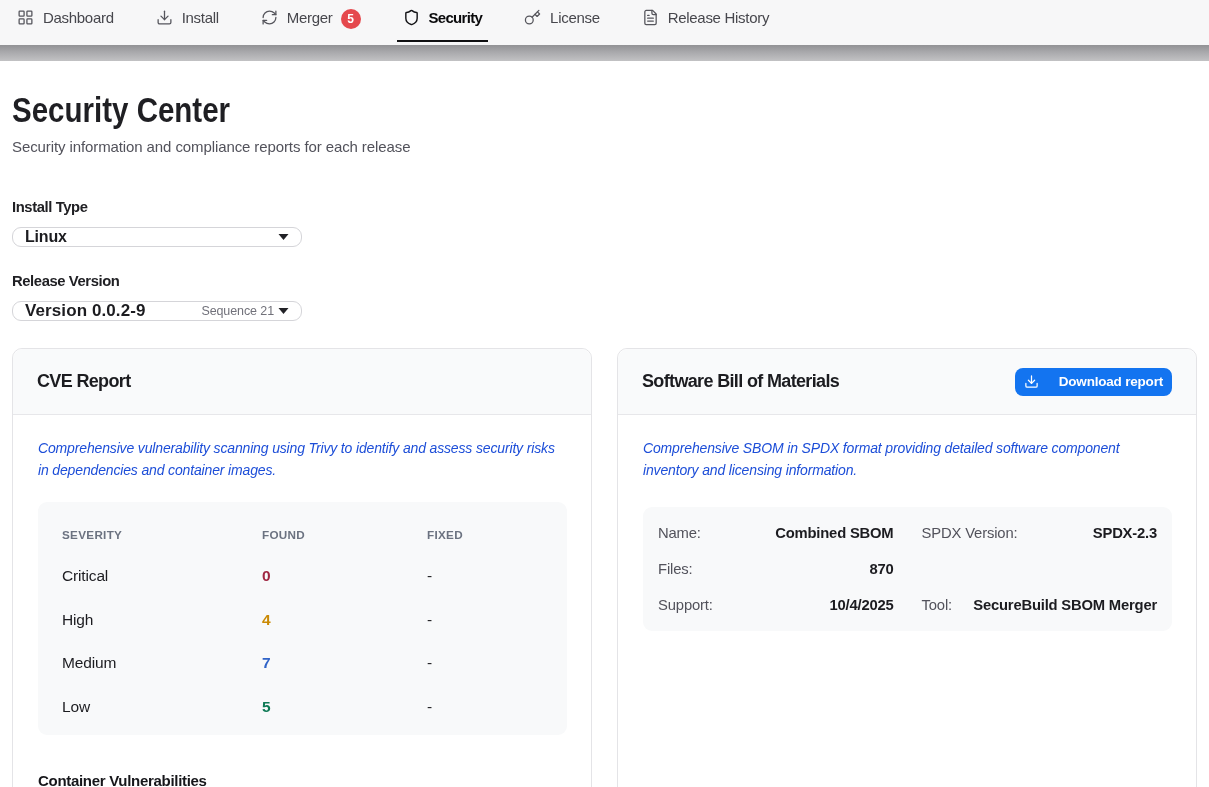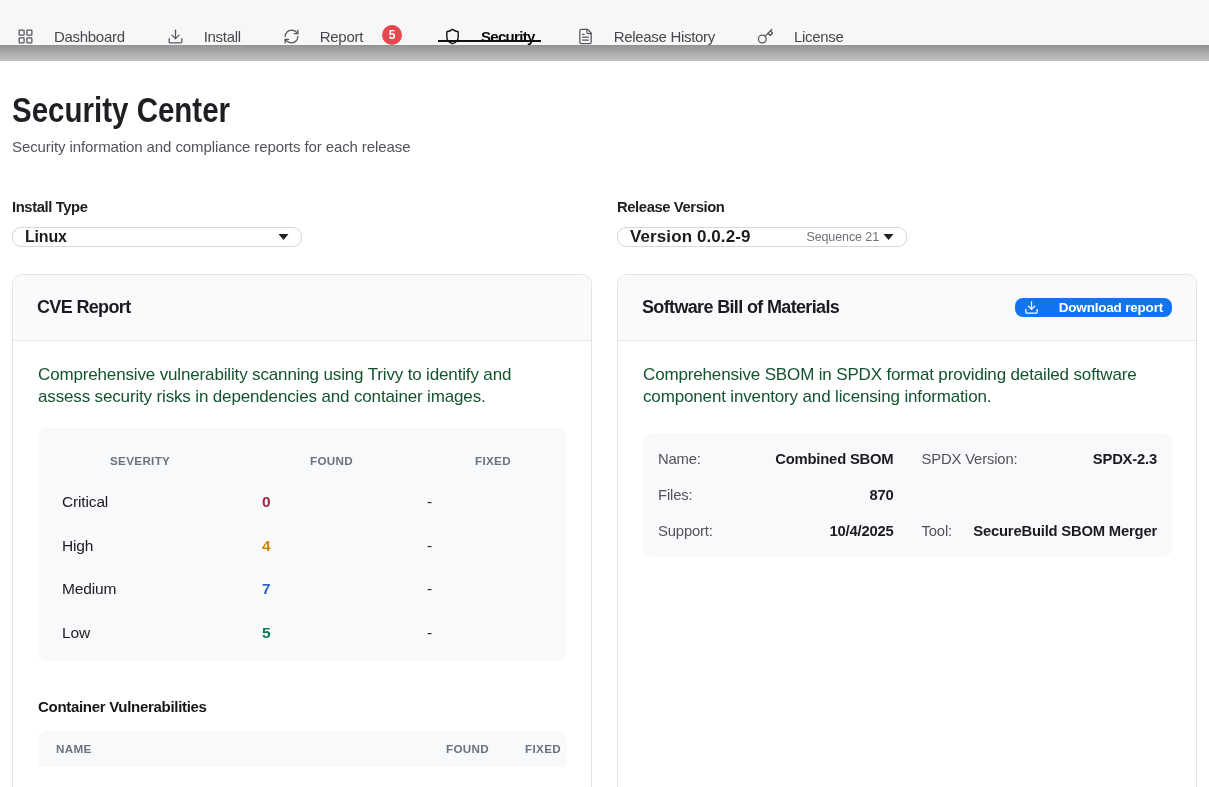--- a/index.html
+++ b/index.html
@@ -1,77 +1,77 @@
 <!DOCTYPE html>
 <html><head>
 <meta charset="utf-8">
 <style>
   * { margin:0; padding:0; box-sizing:border-box; }
   html,body { width:1209px; height:787px; overflow:hidden; background:#fff;
     font-family:"Liberation Sans", sans-serif; color:#18181b; }
 
   
   .nav { height:45px; background:#f7f7f8; display:flex; align-items:stretch; padding-left:11px; }
-  .nav-item { position:relative; display:flex; align-items:flex-end; gap:20px; padding:0 6px;
+  .nav-item { position:relative; display:flex; align-items:flex-start; gap:9px; padding:9px 6px;
     margin-right:30px; font-size:15px; letter-spacing:-0.3px; color:#47474d; cursor:pointer; }
   .nav-item svg { width:17px; height:17px; stroke:#55555c; stroke-width:1.8; fill:none;
     stroke-linecap:round; stroke-linejoin:round; display:block; }
   .nav-item.active { color:#0a0a0c; font-weight:700; letter-spacing:-0.7px; }
   .nav-item.active svg { stroke:#131316; stroke-width:2; }
   .nav-item.active::after { content:""; position:absolute; left:0; right:0; bottom:3px; height:2.5px; background:#101012; }
   .nav-badge { display:inline-flex; align-items:center; justify-content:center; min-width:20px; height:20px;
     border-radius:10px; background:#e5484d; color:#fff; font-size:12px; font-weight:700; letter-spacing:0;
     margin-left:-1px; }
 
   
   .scroll-band { height:16px; background:linear-gradient(to bottom,#929295 0%,#a9a9ac 45%,#c2c2c4 100%); }
 
   
   .content { padding:0 12px; }
   .page-title { margin-top:31px; font-size:35px; line-height:35px; font-weight:700; color:#1f1f23;
     width:max-content; transform:scaleX(0.843); transform-origin:0 50%; }
   .page-subtitle { margin-top:10px; font-size:15px; letter-spacing:-0.1px; color:#52525b; line-height:20px; }
 
-  .filters { display:grid; grid-template-columns:1fr 1fr; gap:25px; margin-top:41px; }
+  .filters { display:grid; grid-template-columns:1fr; gap:25px; margin-top:41px; }
   .filter-label { font-size:14.8px; font-weight:700; letter-spacing:-0.4px; color:#202024; line-height:18px; }
   .select { margin-top:11px; width:290px; height:20px; background:#fff; border:1px solid #d5d5d9;
     border-radius:9px; display:flex; align-items:center; padding:0 12px; cursor:pointer; }
   .select .sel-value { font-size:16px; font-weight:700; letter-spacing:-0.2px; color:#1c1c20; }
   .sel-value.version { font-size:17px; letter-spacing:0.1px; }
   .select .caret { margin-left:auto; }
   .caret svg { display:block; width:11px; height:6px; fill:#212126; }
   .select .sel-meta { margin-left:auto; font-size:12.5px; color:#71717a; letter-spacing:-0.1px; }
   .select .sel-meta + .caret { margin-left:4px; }
 
   
   .cards { display:grid; grid-template-columns:1fr 1fr; gap:25px; margin-top:27px; }
   .card { border:1px solid #e4e4e7; border-radius:10px; background:#fff; height:560px; }
   .card-header { height:66px; background:#f9fafb; border-bottom:1px solid #e7e7ea;
     border-radius:10px 10px 0 0; display:flex; align-items:center; padding:0 24px; }
   .card-title { font-size:18px; font-weight:700; letter-spacing:-0.65px; color:#1c1c20; }
   .card-body { padding:23px 24px 0 25px; }
 
-  .card-desc { font-size:17px; line-height:21.5px; letter-spacing:-0.15px; color:#14532d; }
+  .card-desc { font-size:14px; line-height:21.5px; letter-spacing:-0.15px; color:#1d4ed8;font-style:italic; }
 
   
   .sev-box { margin-top:21px; background:#f8f9fa; border-radius:9px; padding:12px 24px 6px 24px; }
   .sev-row { display:grid; grid-template-columns:200px 165px 1fr; align-items:center; height:43.7px; }
-  .sev-row.head { height:40px;margin-left:48px; }
+  .sev-row.head { height:40px; }
   .th { font-size:11.7px; font-weight:700; letter-spacing:0.3px; color:#6b7280; text-transform:uppercase; }
   .sev-name { font-size:15.5px; letter-spacing:-0.15px; color:#1c1c20; }
   .sev-count { font-size:15.5px; font-weight:700; }
   .sev-fixed { font-size:15.5px; color:#27272a; }
 
   .sub-heading { margin-top:37px; font-size:15px; font-weight:700; letter-spacing:-0.3px; color:#16161a; line-height:18px; }
   .cont-table-head { margin-top:15px; background:#f8f9fa; border-radius:9px 9px 0 0; height:36px;
     display:grid; grid-template-columns:1fr 44px 38px; column-gap:34px; align-items:center; padding:0 6px 0 18px; }
   .cont-table-head .th:nth-child(2), .cont-table-head .th:nth-child(3) { text-align:right; }
 
   
-  .download-btn { margin-left:auto; height:19px; padding:0 9px; background:#1374f0; color:#fff; border:none;
+  .download-btn { margin-left:auto; height:28px; padding:0 9px; background:#1374f0; color:#fff; border:none;
     border-radius:8px; display:inline-flex; align-items:center; gap:20px; font-size:13.5px; font-weight:600;
     letter-spacing:-0.2px; font-family:inherit; cursor:pointer; }
   .download-btn svg { width:15px; height:15px; stroke:#fff; stroke-width:2; fill:none; stroke-linecap:round; stroke-linejoin:round; }
 
   .info-box { margin-top:26px; background:#f8f9fa; border-radius:9px; padding:8px 15px; }
   .info-row { display:grid; grid-template-columns:1fr 1fr; column-gap:28px; height:36px; }
   .info-pair { display:flex; align-items:center; }
   .info-label { font-size:14.8px; color:#52525b; letter-spacing:-0.15px; }
   .info-value { margin-left:auto; font-size:14.8px; font-weight:700; letter-spacing:-0.2px; color:#1c1c20; text-align:right; }
 </style>
@@ -96,46 +96,46 @@
       </svg>
     <span>Install</span>
   </div>
   <div class="nav-item">
     <svg viewBox="0 0 24 24">
         <path d="M3 12a9 9 0 0 1 9-9 9.75 9.75 0 0 1 6.74 2.74L21 8"></path>
         <path d="M21 3v5h-5"></path>
         <path d="M21 12a9 9 0 0 1-9 9 9.75 9.75 0 0 1-6.74-2.74L3 16"></path>
         <path d="M8 16H3v5"></path>
       </svg>
-    <span>Report</span>
+    <span>Merger</span>
     <span class="nav-badge">5</span>
   </div>
   <div class="nav-item active">
     <svg viewBox="0 0 24 24">
         <path d="M20 13c0 5-3.5 7.5-7.66 8.95a1 1 0 0 1-.67-.01C7.5 20.5 4 18 4 13V6a1 1 0 0 1 1-1c2 0 4.5-1.2 6.24-2.72a1.17 1.17 0 0 1 1.52 0C14.51 3.81 17 5 19 5a1 1 0 0 1 1 1z"></path>
       </svg>
     <span>Security</span>
+  </div>
+  <div class="nav-item">
+    <svg viewBox="0 0 24 24">
+        <path d="m15.5 7.5 3 3L22 7l-3-3"></path>
+        <path d="m21 2-9.6 9.6"></path>
+        <circle cx="7.5" cy="15.5" r="5.5"></circle>
+      </svg>
+    <span>License</span>
   </div>
   <div class="nav-item">
     <svg viewBox="0 0 24 24">
         <path d="M15 2H6a2 2 0 0 0-2 2v16a2 2 0 0 0 2 2h12a2 2 0 0 0 2-2V7Z"></path>
         <path d="M14 2v4a2 2 0 0 0 2 2h4"></path>
         <path d="M16 13H8"></path>
         <path d="M16 17H8"></path>
         <path d="M10 9H8"></path>
       </svg>
     <span>Release History</span>
-  </div>
-  <div class="nav-item">
-    <svg viewBox="0 0 24 24">
-        <path d="m15.5 7.5 3 3L22 7l-3-3"></path>
-        <path d="m21 2-9.6 9.6"></path>
-        <circle cx="7.5" cy="15.5" r="5.5"></circle>
-      </svg>
-    <span>License</span>
   </div>
 </nav>
 
 <div class="scroll-band"></div>
 
 <div class="content">
   <h1 class="page-title">Security Center</h1>
   <div class="page-subtitle">Security information and compliance reports for each release</div>
 
   <div class="filters">

